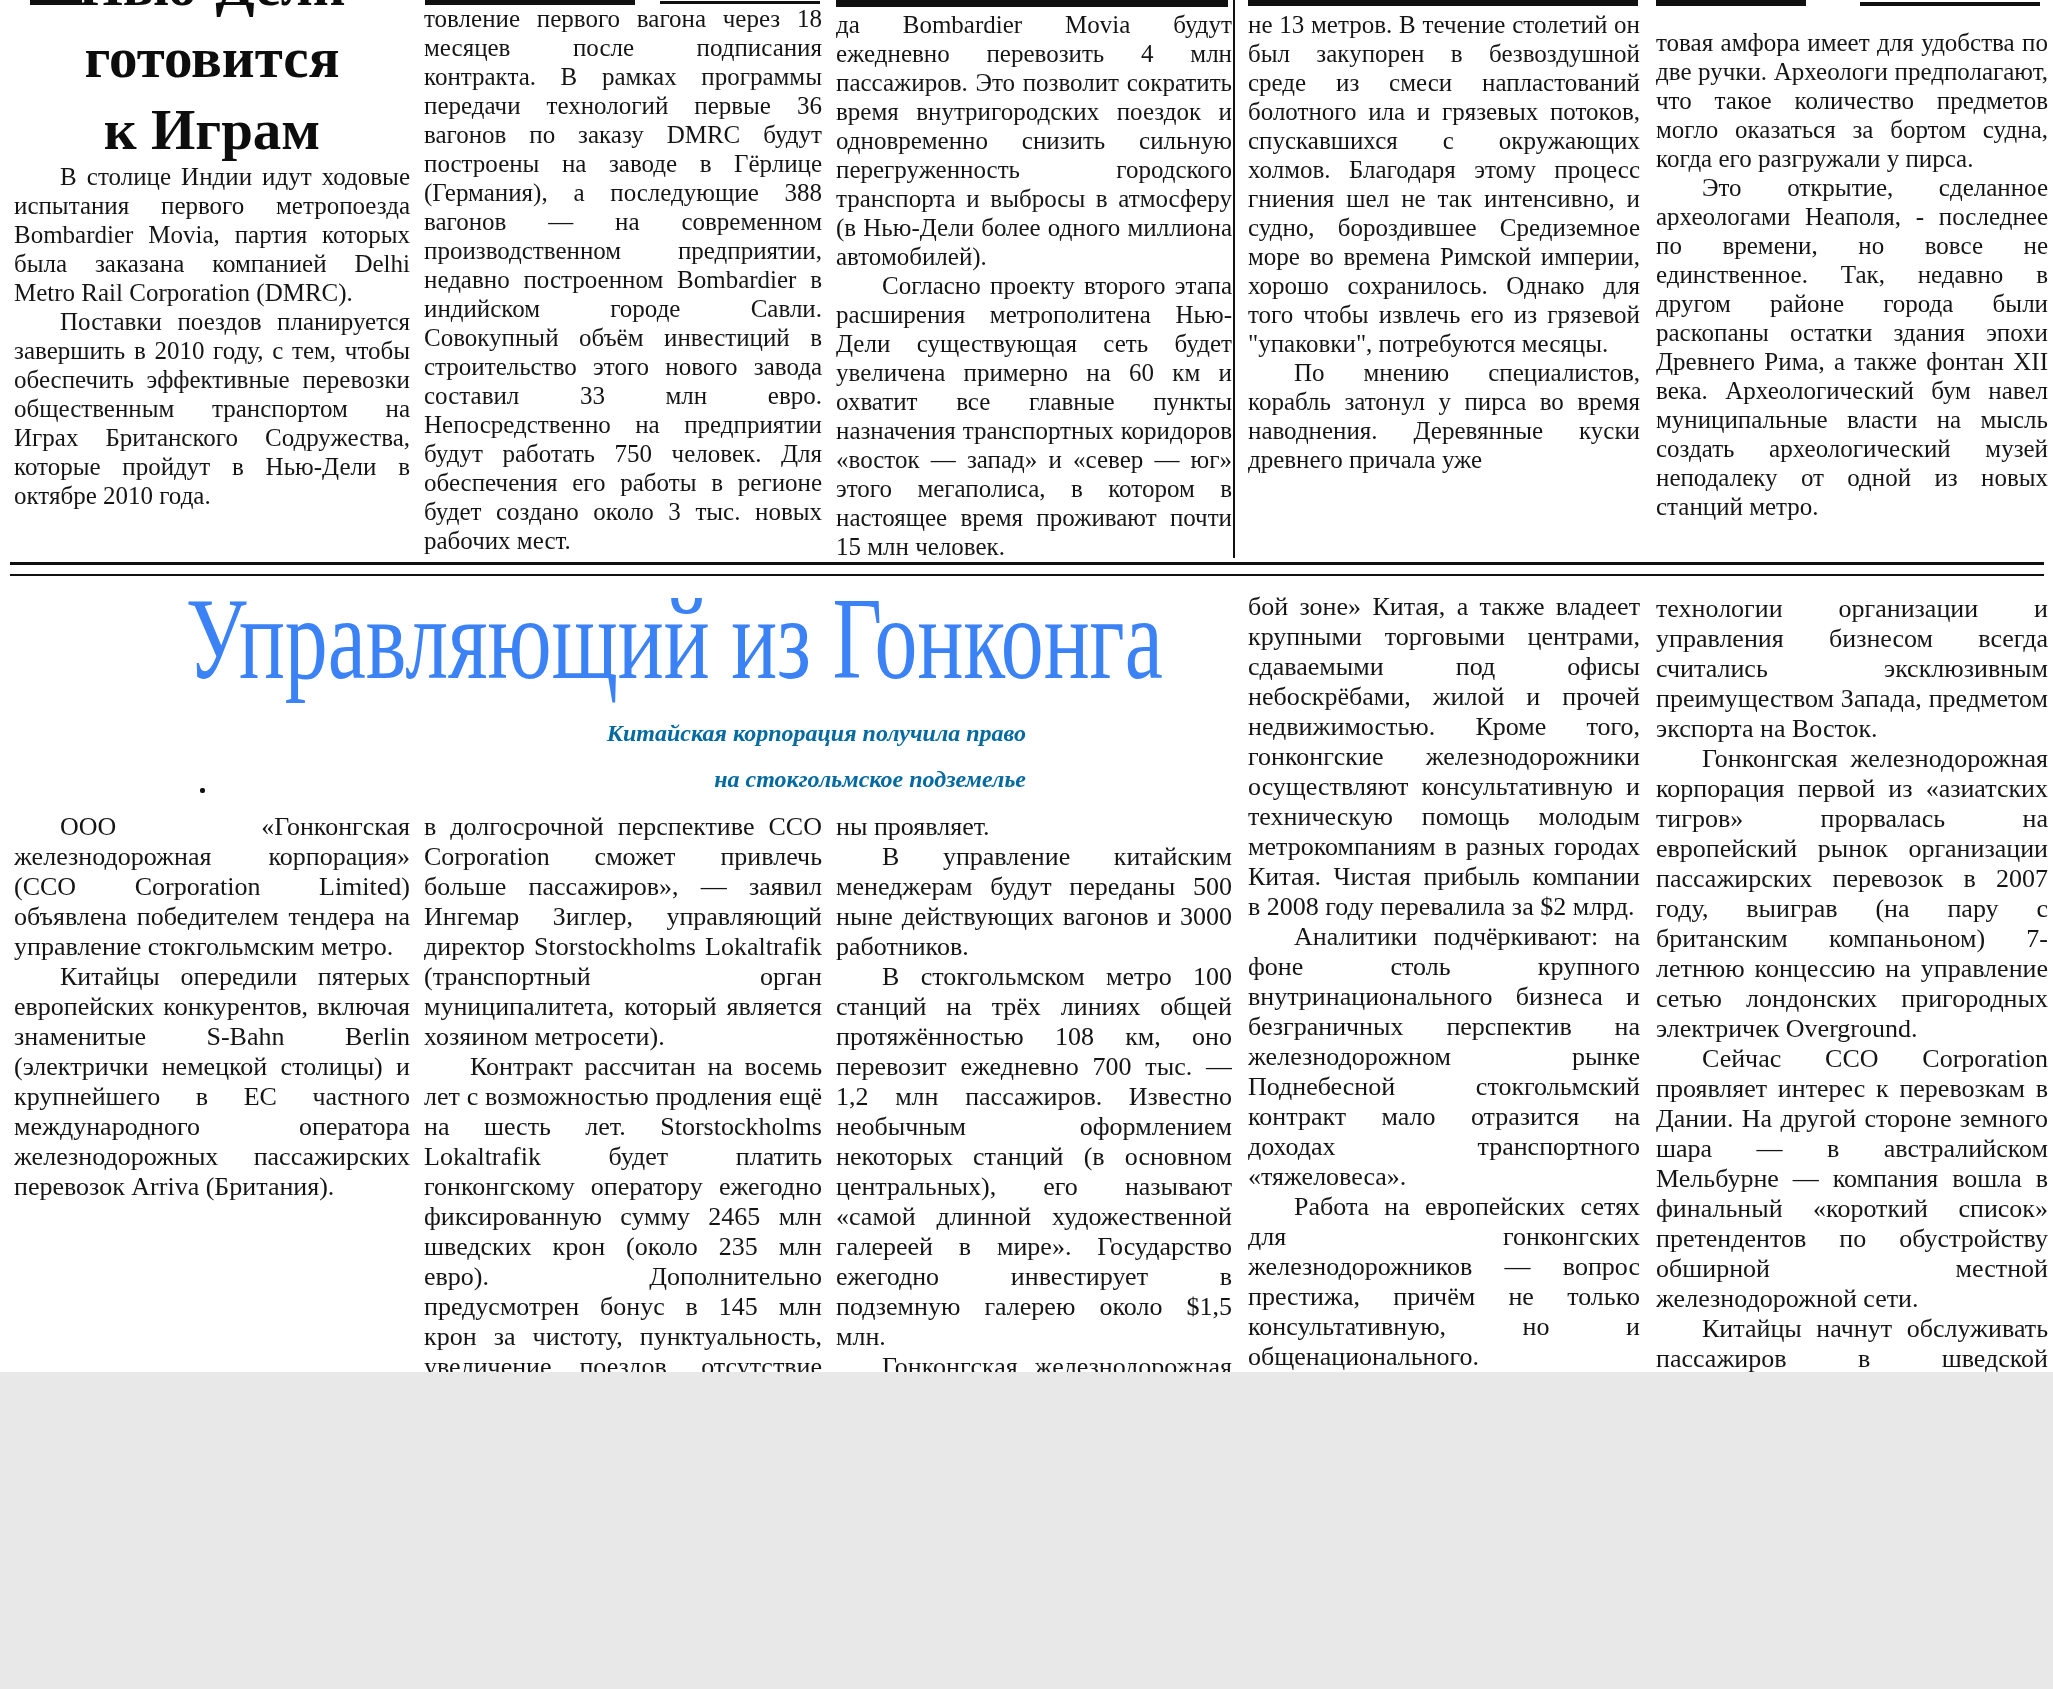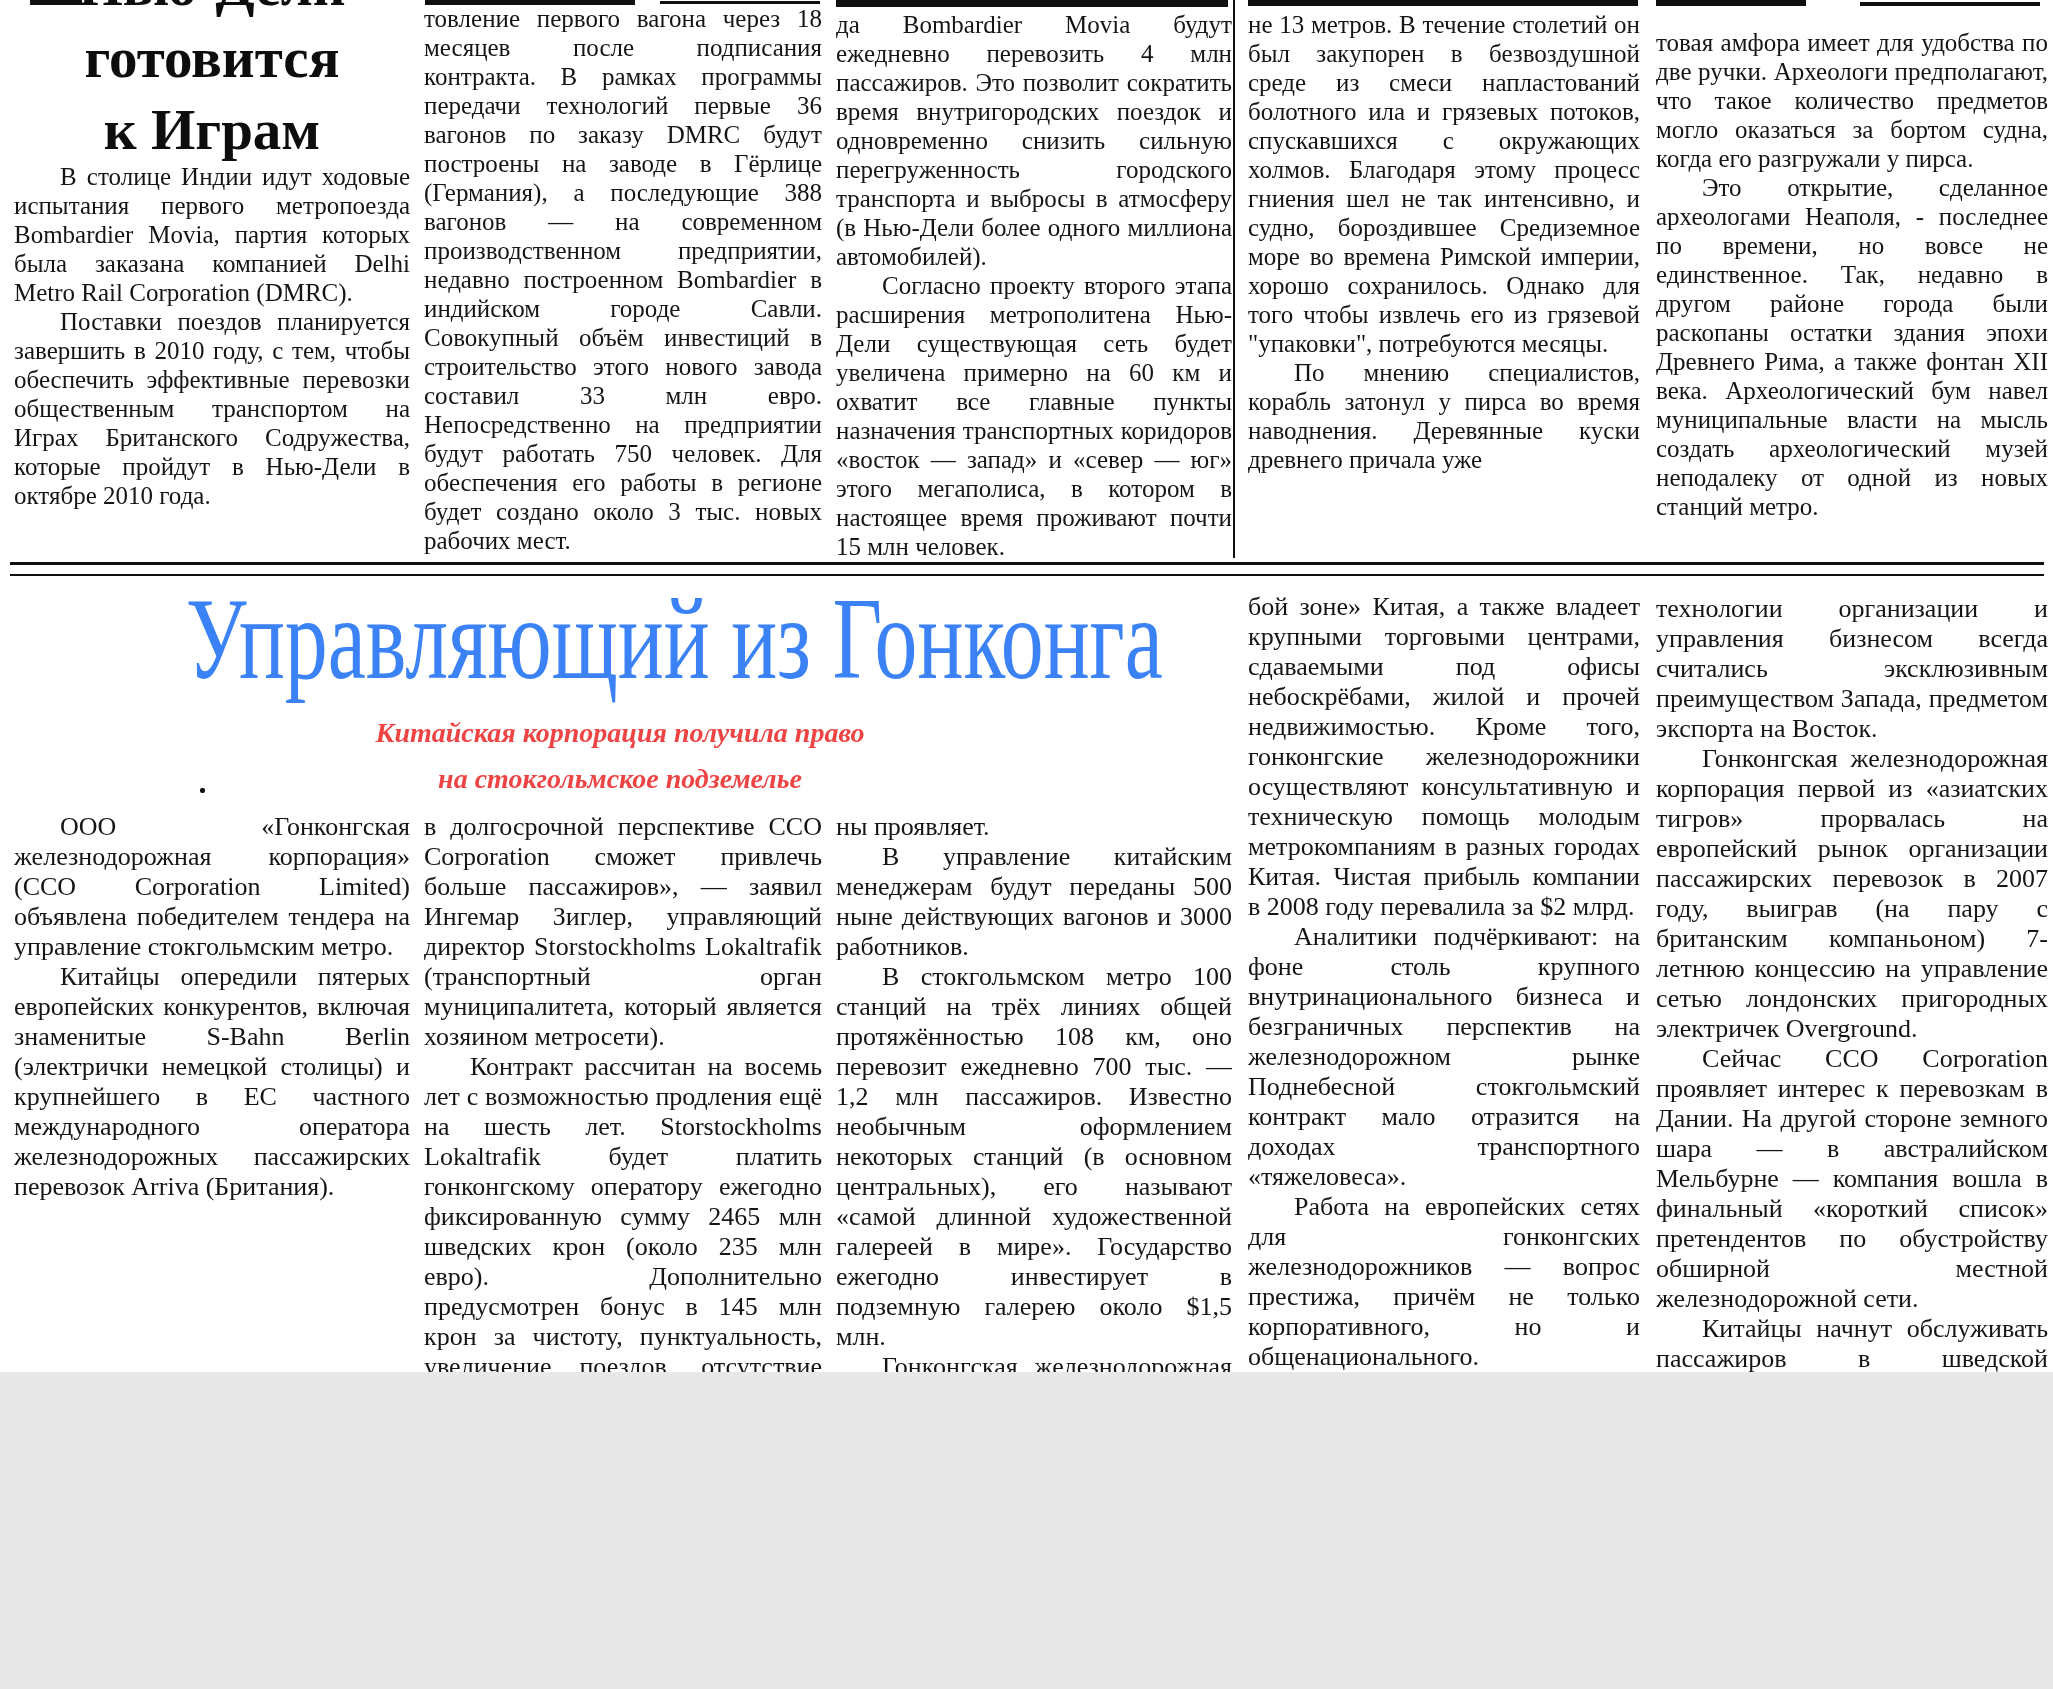--- a/index.html
+++ b/index.html
@@ -24,22 +24,22 @@
   }
   
   .mhead{
     position:absolute; left:14px; top:580px; width:1212px; margin:0;
     text-align:center; font-weight:normal; font-size:116px; line-height:118px;
     white-space:nowrap; color:#3b82f6;font-family:Liberation Serif, serif;
   }
   .mhead .cond{display:inline-block; transform:scaleX(0.74); transform-origin:50% 50%;}
   .msub{
     position:absolute; left:214px; top:710px; width:812px;
-    text-align:center; font-style:italic; font-weight:bold;
-    font-size:28px; line-height:46px; color:#ef4444;
+    text-align:right; font-style:italic; font-weight:bold;
+    font-size:24px; line-height:46px; color:#0369a1;
   }
   .author{
     text-align:right; font-weight:bold; font-size:28px;
     letter-spacing:3px; margin-top:18px; padding-right:4px; color:#0d0d0d;
   }
   .hrule,.vrule,.art{position:absolute; background:#101010;}
   .page, .tcol, .bcol { -webkit-font-smoothing:antialiased; }
 </style>
 </head>
 <body>
@@ -102,21 +102,21 @@
   <div class="bcol" style="left:836px; top:812px; width:396px; height:877px;">
     <p>ны проявляет.</p>
     <p class="ind">В управление китайским менеджерам будут переданы 500 ныне действующих вагонов и 3000 работников.</p>
     <p class="ind">В стокгольмском метро 100 станций на трёх линиях общей протяжённостью 108 км, оно перевозит ежедневно 700 тыс. — 1,2 млн пассажиров. Известно необычным оформлением некоторых станций (в основном центральных), его называют «самой длинной художественной галереей в мире». Государство ежегодно инвестирует в подземную галерею около $1,5 млн.</p>
     <p class="ind">Гонконгская железнодорожная корпорация является фактическим монополистом рельсового транспорта в этой «осо-</p>
   </div>
 
   <div class="bcol" style="left:1248px; top:592px; width:392px; height:1097px;">
     <p>бой зоне» Китая, а также владеет крупными торговыми центрами, сдаваемыми под офисы небоскрёбами, жилой и прочей недвижимостью. Кроме того, гонконгские железнодорожники осуществляют консультативную и техническую помощь молодым метрокомпаниям в разных городах Китая. Чистая прибыль компании в 2008 году перевалила за $2 млрд.</p>
     <p class="ind">Аналитики подчёркивают: на фоне столь крупного внутринационального бизнеса и безграничных перспектив на железнодорожном рынке Поднебесной стокгольмский контракт мало отразится на доходах транспортного «тяжеловеса».</p>
-    <p class="ind">Работа на европейских сетях для гонконгских железнодорожников — вопрос престижа, причём не только корпоративного, но и общенационального.</p>
+    <p class="ind">Работа на европейских сетях для гонконгских железнодорожников — вопрос престижа, причём не только консультативную, но и общенационального.</p>
     <p class="ind">Китайские (и в целом азиатские) товаропроизводители давно и успешно конкурируют на европейском рынке. Однако</p>
   </div>
 
   <div class="bcol" style="left:1656px; top:594px; width:392px; height:1095px;">
     <p>технологии организации и управления бизнесом всегда считались эксклюзивным преимуществом Запада, предметом экспорта на Восток.</p>
     <p class="ind">Гонконгская железнодорожная корпорация первой из «азиатских тигров» прорвалась на европейский рынок организации пассажирских перевозок в 2007 году, выиграв (на пару с британским компаньоном) 7-летнюю концессию на управление сетью лондонских пригородных электричек Overground.</p>
     <p class="ind">Сейчас CCO Corporation проявляет интерес к перевозкам в Дании. На другой стороне земного шара — в австралийском Мельбурне — компания вошла в финальный «короткий список» претендентов по обустройству обширной местной железнодорожной сети.</p>
     <p class="ind">Китайцы начнут обслуживать пассажиров в шведской «подземке» 2 ноября 2009 года.</p>
     <div class="author">Е. ПЕСТРУХИНА</div>
   </div>

